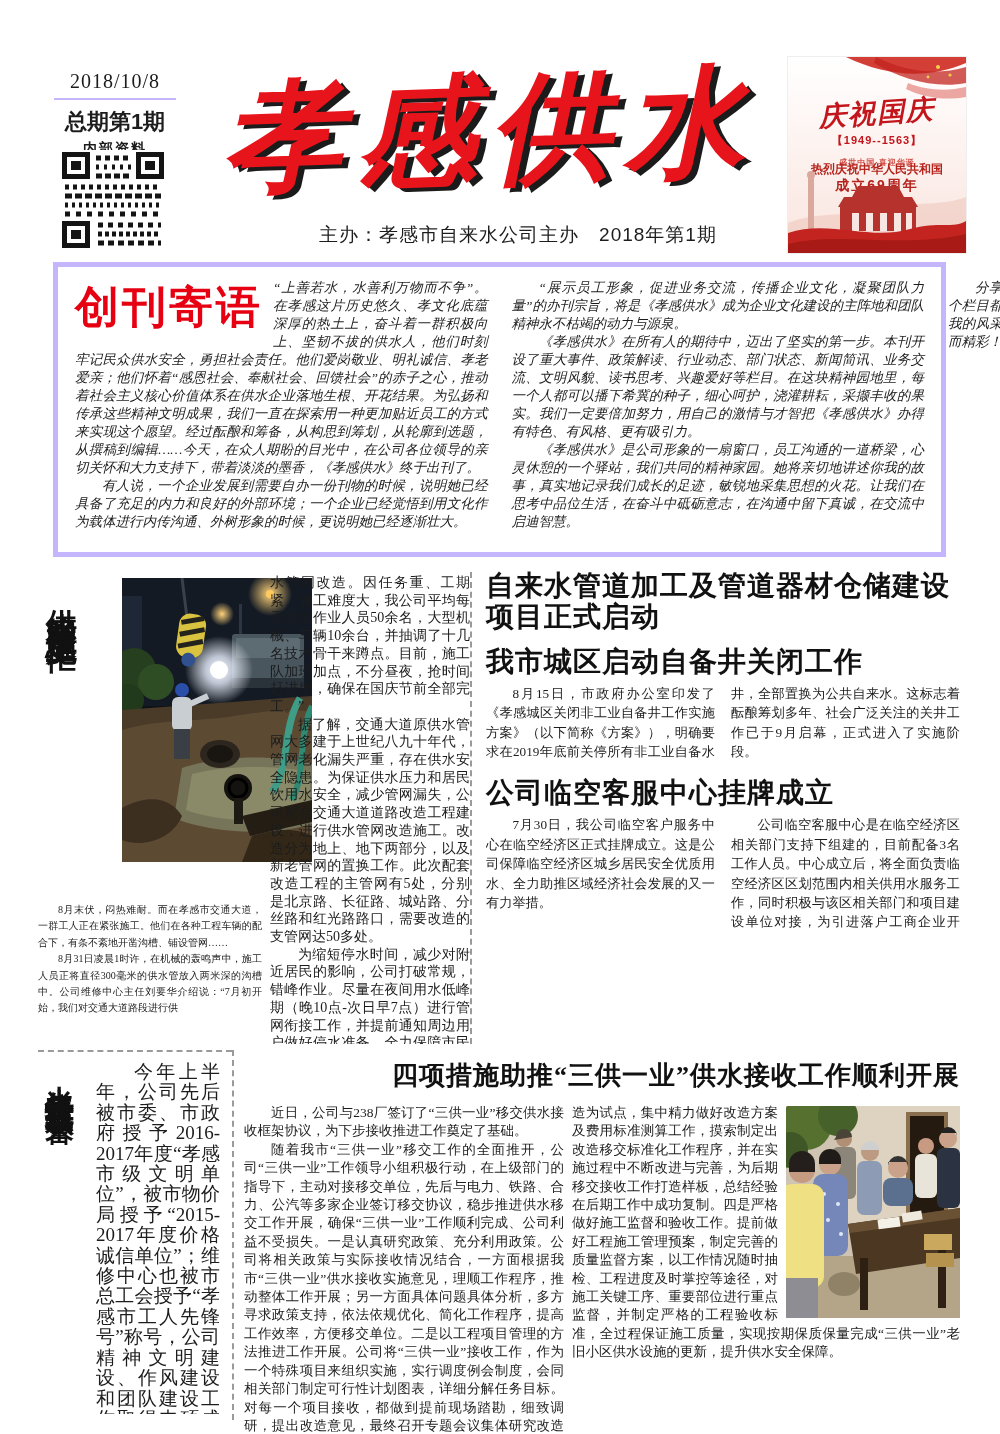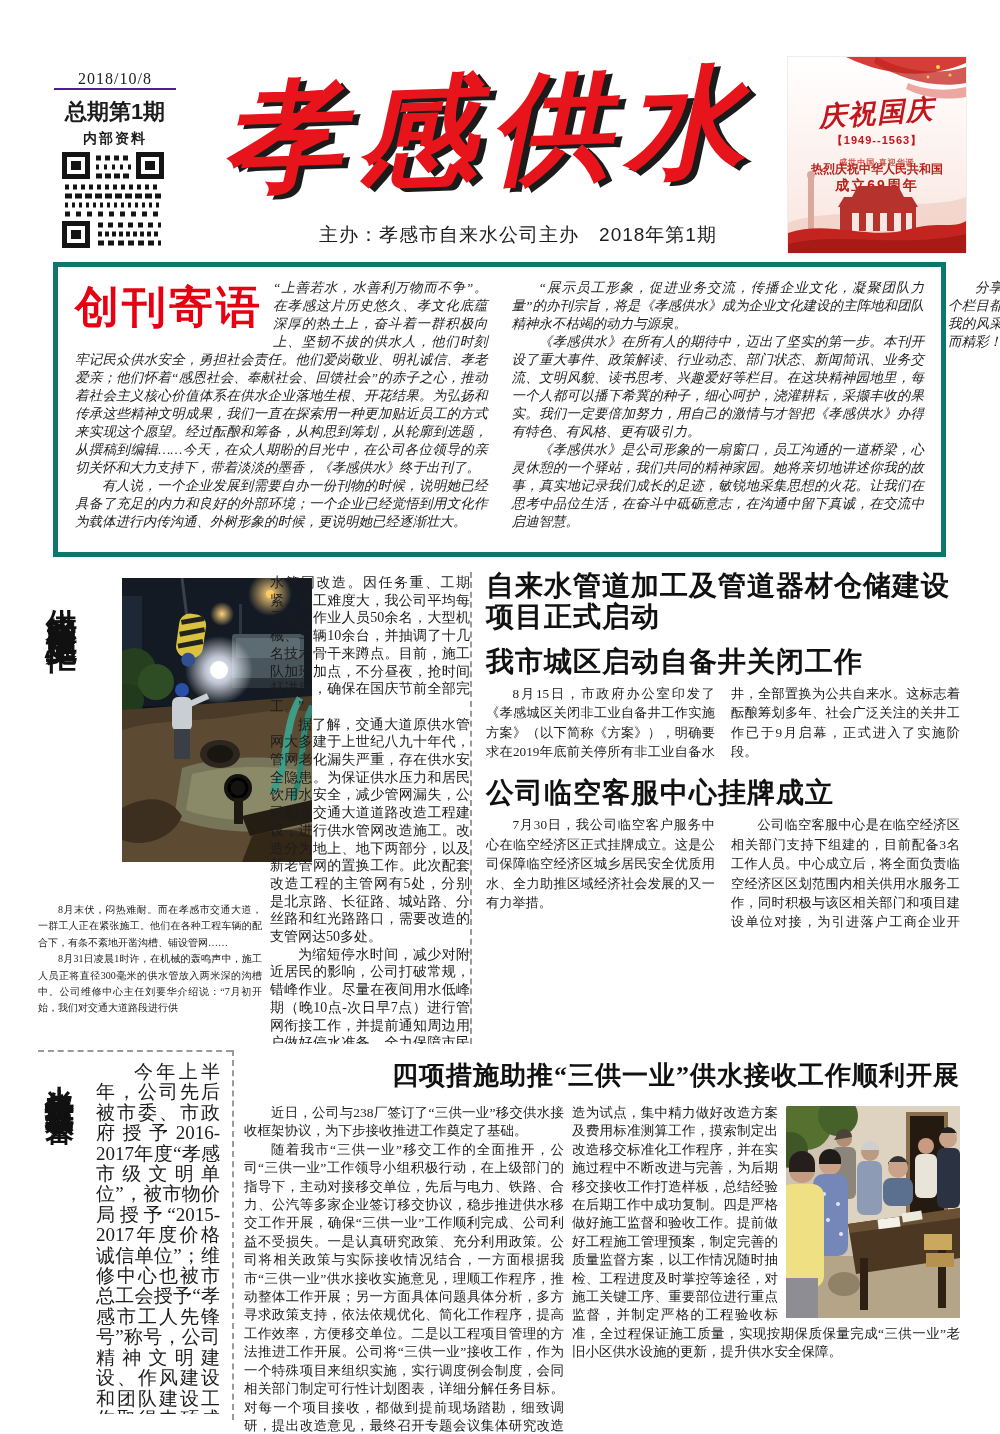--- a/index.html
+++ b/index.html
@@ -6,21 +6,21 @@
   .page{position:relative;width:1000px;height:1434px;background:#fff;margin:0 auto;
         font-family:"Liberation Serif","DejaVu Serif",serif;color:#1c1c1c;overflow:hidden;}
   .abs{position:absolute;}
   .jt{text-align:justify;}
   p{margin:0;text-indent:2em;}
   p.noind{text-indent:0;}
   .sans{font-family:"Liberation Sans","DejaVu Sans",sans-serif;}
 
   
   .date-block{left:54px;top:70px;width:122px;text-align:center;}
-  .date-line{font-size:16px;letter-spacing:1px;border-bottom:2px solid #4c1d95;}
+  .date-line{font-size:20px;letter-spacing:1px;padding-bottom:5px;border-bottom:2px solid #c4b5fd;}
   .issue-line{font-size:22px;font-weight:bold;margin-top:7px;}
   .internal-line{font-size:14px;font-weight:bold;margin-top:3px;letter-spacing:2px;}
   .qr{left:60px;top:150px;width:106px;height:100px;}
   .main-title{left:198px;top:48px;width:584px;height:172px;text-align:center;
       font-weight:900;font-style:italic;color:#e8141c;font-size:120px;line-height:166px;
       letter-spacing:14px;transform:rotate(-2deg);text-shadow:6px 4px 0 #1b1b1b;}
   .organizer{left:258px;top:222px;width:520px;text-align:center;font-size:19px;font-weight:normal;letter-spacing:1px;}
 
   
   .poster{left:788px;top:57px;width:178px;height:196px;background:linear-gradient(180deg,#ffffff 0%,#fdf3f0 45%,#f9e4de 100%);
@@ -28,21 +28,21 @@
   .poster .flag{position:absolute;top:0;left:0;width:100%;}
   .poster .p-title{position:absolute;top:38px;left:0;width:100%;text-align:center;color:#c3151c;
       font-weight:900;font-size:27px;letter-spacing:2px;font-style:italic;transform:rotate(-4deg);}
   .poster .p-years{position:absolute;top:76px;left:0;width:100%;text-align:center;color:#c3151c;font-weight:bold;font-size:11px;letter-spacing:1px;}
   .poster .p-sub{position:absolute;top:100px;left:0;width:100%;text-align:center;color:#d4544d;font-weight:bold;font-size:8px;letter-spacing:1px;}
   .poster .p-s1{position:absolute;top:104px;left:0;width:100%;text-align:center;color:#b5231d;font-weight:900;font-size:12px;}
   .poster .p-s2{position:absolute;top:120px;left:0;width:100%;text-align:center;color:#b5231d;font-weight:900;font-size:14px;letter-spacing:2px;}
   .poster .gate{position:absolute;bottom:0;left:0;width:100%;}
 
   
-  .blue-box{left:53px;top:262px;width:893px;height:295px;border:5px solid #0f766e;box-sizing:border-box;
+  .blue-box{left:53px;top:262px;width:893px;height:295px;border:5px solid #c4b5fd;box-sizing:border-box;
       padding:12px 17px 10px 17px;}
   .fw-cols{column-count:2;column-gap:24px;height:100%;font-style:italic;font-size:13.5px;line-height:18px;}
   .fw-title{float:left;font-style:normal;font-weight:900;color:#e60012;font-size:44px;line-height:1.15;
       letter-spacing:3px;margin:4px 10px 2px 0;}
   .fw-cols p{margin-bottom:0;}
 
   
   .mid-left{left:38px;top:572px;width:432px;height:472px;}
   .v-head{writing-mode:vertical-rl;font-weight:900;color:#111;}
   .v-head1{left:2px;top:12px;font-size:31px;letter-spacing:4px;height:300px;}

